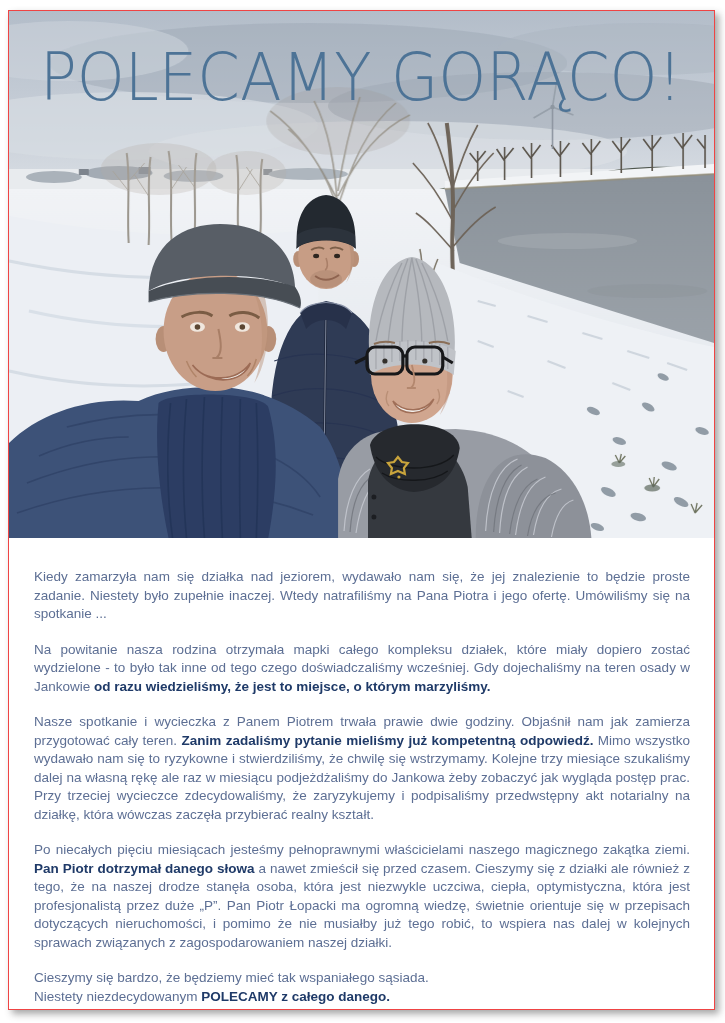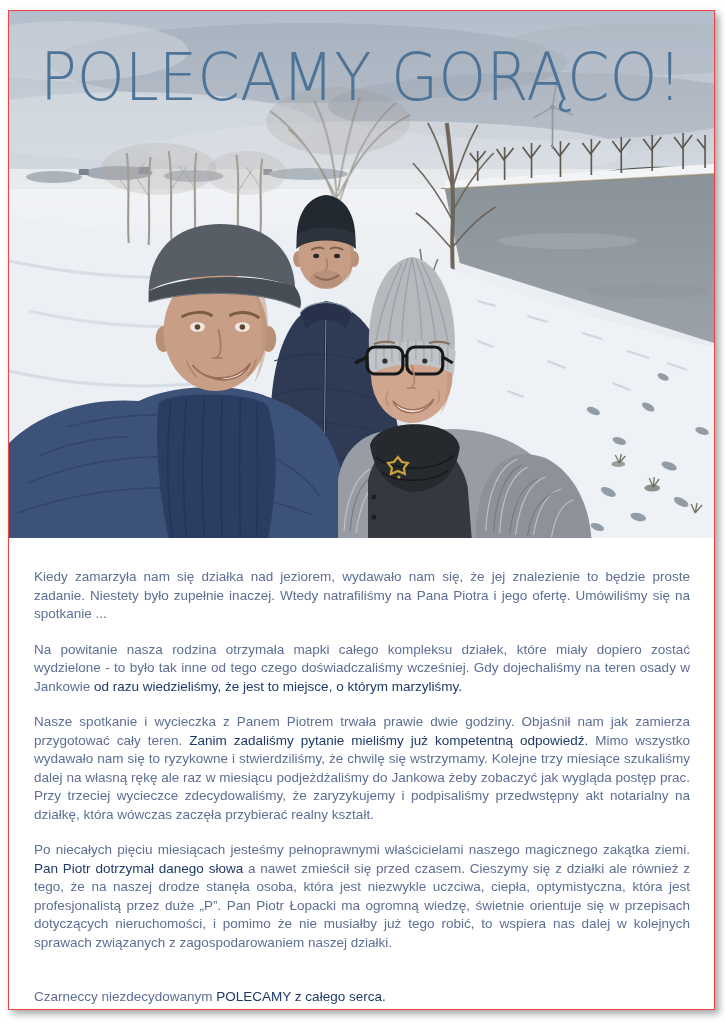--- a/index.html
+++ b/index.html
@@ -22,21 +22,21 @@
     font-family:"DejaVu Sans","Liberation Sans",sans-serif;
     font-weight:200;
   }
   .content{
     padding:30px 24px 0 25px;
     color:var(--text_color,#5d6f94);
     font-size:13.5px;line-height:18.5px;
   }
   .content p{margin:0 0 17px 0;text-align:justify;}
   .content p.no-justify{text-align:left;}
-  .content .b{font-weight:normal;color:var(--bold_color,#1f3a68);}
+  .content .b{font-weight:bold;color:var(--bold_color,#1f3a68);}
   .signature{margin-bottom:0;}
 </style>
 </head>
 <body>
 
 <div class="page">
 
   <div class="photo">
     <svg class="scene" viewBox="0 0 707 527" preserveAspectRatio="none">
       <defs>
@@ -275,18 +275,18 @@
 
   <div class="content">
     <p><span>Kiedy zamarzyła nam się działka nad jeziorem, wydawało nam się, że jej znalezienie to będzie proste zadanie. Niestety było zupełnie inaczej. Wtedy natrafiliśmy na Pana Piotra i jego ofertę. Umówiliśmy się na spotkanie ...</span></p>
 
     <p><span>Na powitanie nasza rodzina otrzymała mapki całego kompleksu działek, które miały dopiero zostać wydzielone - to było tak inne od tego czego doświadczaliśmy wcześniej. Gdy dojechaliśmy na teren osady w Jankowie </span><span class="b">od razu wiedzieliśmy, że jest to miejsce, o którym marzyliśmy.</span></p>
 
     <p><span>Nasze spotkanie i wycieczka z Panem Piotrem trwała prawie dwie godziny. Objaśnił nam jak zamierza przygotować cały teren. </span><span class="b">Zanim zadaliśmy pytanie mieliśmy już kompetentną odpowiedź.</span><span> Mimo wszystko wydawało nam się to ryzykowne i stwierdziliśmy, że chwilę się wstrzymamy. Kolejne trzy miesiące szukaliśmy dalej na własną rękę ale raz w miesiącu podjeżdżaliśmy do Jankowa żeby zobaczyć jak wygląda postęp prac. Przy trzeciej wycieczce zdecydowaliśmy, że zaryzykujemy i podpisaliśmy przedwstępny akt notarialny na działkę, która wówczas zaczęła przybierać realny kształt.</span></p>
 
     <p><span>Po niecałych pięciu miesiącach jesteśmy pełnoprawnymi właścicielami naszego magicznego zakątka ziemi. </span><span class="b">Pan Piotr dotrzymał danego słowa</span><span> a nawet zmieścił się przed czasem. Cieszymy się z działki ale również z tego, że na naszej drodze stanęła osoba, która jest niezwykle uczciwa, ciepła, optymistyczna, która jest profesjonalistą przez duże „P”. Pan Piotr Łopacki ma ogromną wiedzę, świetnie orientuje się w przepisach dotyczących nieruchomości, i pomimo że nie musiałby już tego robić, to wspiera nas dalej w kolejnych sprawach związanych z zagospodarowaniem naszej działki.</span></p>
 
-    <p class="no-justify"><br><span>Czarneccy niezdecydowanym </span><span class="b">POLECAMY z całego serca.</span></p>
+    <p class="no-justify"><span>Cieszymy się bardzo, że będziemy mieć tak wspaniałego sąsiada.</span><br><span>Niestety niezdecydowanym </span><span class="b">POLECAMY z całego danego.</span></p>
 
     <p class="no-justify signature"><span>Aneta i Rafał Jankowie - przedsiębiorcy z Łodzi</span></p>
   </div>
 
 </div>
 
 </body></html>

